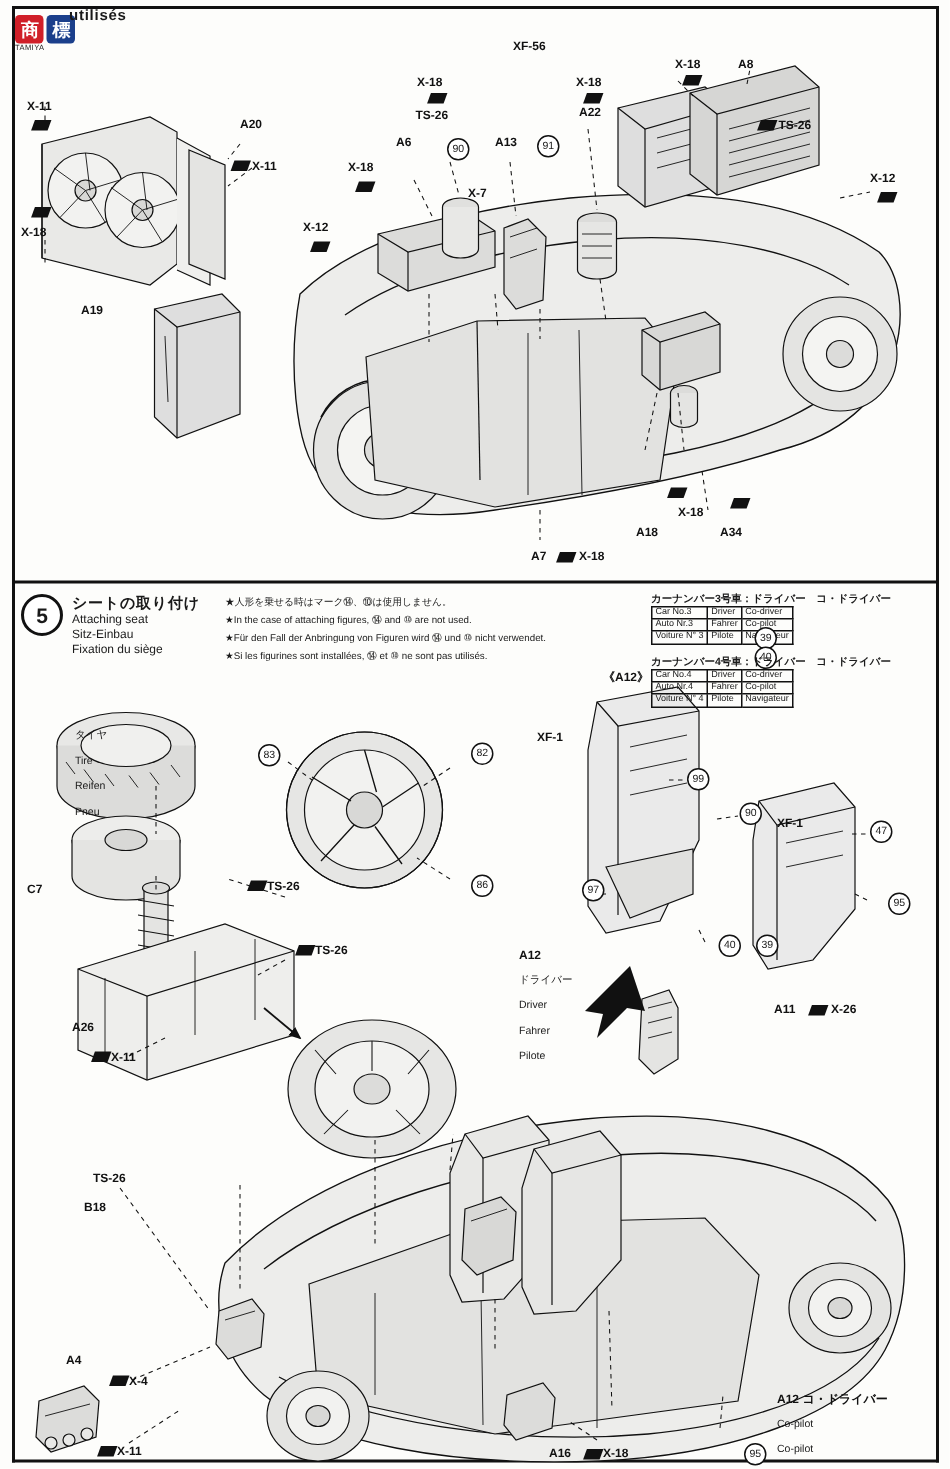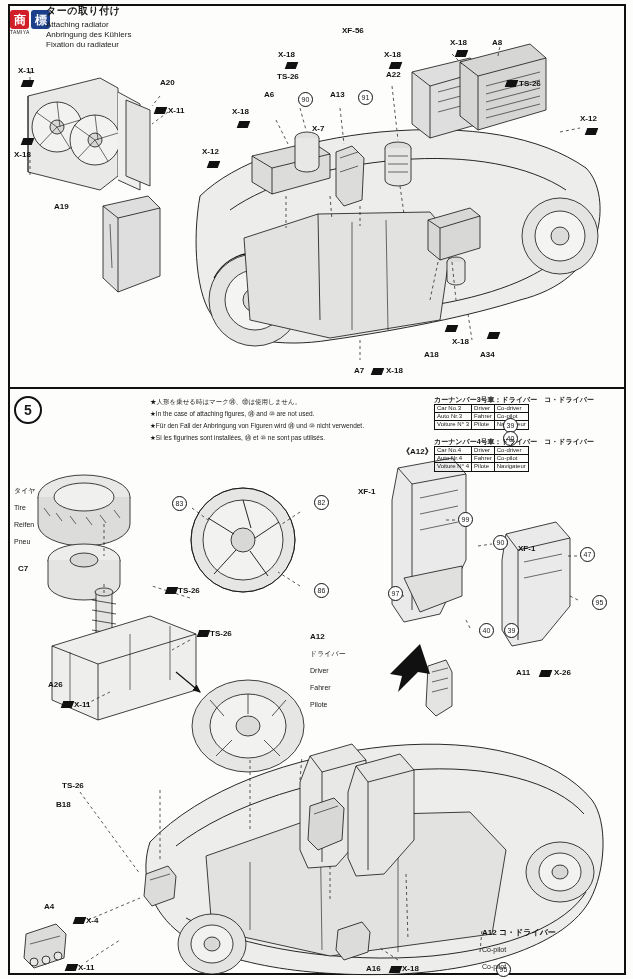--- a/index.html
+++ b/index.html
@@ -61,21 +61,21 @@
   svg.draw{position:absolute;left:0;top:0;width:633px;height:979px;pointer-events:none;}
 
   
   .tbl{position:absolute;font-size:6.5px;line-height:7.6px;}
   .tbl .hdr{font-size:7px;font-weight:bold;}
   .tbl table{border-collapse:collapse;}
   .tbl td{border:.7px solid #111;padding:0 2px;font-size:6px;line-height:7.4px;}
 
   .note{position:absolute;font-size:6.5px;line-height:8.4px;white-space:pre-line;}
 
-  .kv{position:absolute;font-size:7px;line-height:8.6px;white-space:pre-line;}
+  .kv{position:absolute;font-size:7px;line-height:8.6px;white-space:pre-line;margin-left:36px;}
 </style>
 </head>
 <body>
 
 <div class="page">
 
   <div class="rule-top"></div>
   <div class="frame-left"></div>
   <div class="frame-right"></div>
   <div class="rule-mid"></div>
@@ -83,26 +83,21 @@
 
   <div class="logo">
     <div class="lred"></div>
     <div class="lblue"></div>
     <div class="lk">商</div>
     <div class="lk2">標</div>
     <div class="ltxt">TAMIYA</div>
   </div>
 
   <div class="head-block" style="left:46px;top:6px;">
-    <div class="head-jp">ターの取り付け</div>
-  </div>
-  <div class="head-block" style="left:46px;top:20px;">
-    <div>Attaching radiator</div>
-    <div>Anbringung des Kühlers</div>
-    <div>Fixation du radiateur</div>
+    <div class="head-jp">utilisés</div>
   </div>
 
   <svg class="draw" viewBox="0 0 633 979">
     <defs>
       <pattern id="hatch" width="4" height="4" patternUnits="userSpaceOnUse" patternTransform="rotate(45)">
         <line x1="0" y1="0" x2="0" y2="4" stroke="#777" stroke-width="0.6"></line>
       </pattern>
       <marker id="ah" markerWidth="7" markerHeight="7" refX="6" refY="3" orient="auto">
         <path d="M0,0 L7,3 L0,6 z" fill="#111"></path>
       </marker>
@@ -442,20 +437,26 @@
   <div class="lab" style="left:452px;top:337px;">X-18</div>
   <div class="mark" style="left:446px;top:325px;"></div>
   <div class="lab" style="left:480px;top:350px;">A34</div>
   <div class="mark" style="left:488px;top:332px;"></div>
 
   <div class="lab" style="left:354px;top:366px;">A7</div>
   <div class="mark" style="left:372px;top:368px;"></div>
   <div class="lab" style="left:386px;top:366px;">X-18</div>
 
   <div class="step-num" style="left:14px;top:396px;">5</div>
+  <div class="head-block" style="left:48px;top:398px;">
+    <div class="head-jp">シートの取り付け</div>
+    <div>Attaching seat</div>
+    <div>Sitz-Einbau</div>
+    <div>Fixation du siège</div>
+  </div>
 
   <div class="note" style="left:150px;top:398px;width:270px;">★人形を乗せる時はマーク⑭、⑩は使用しません。</div>
   <div class="note" style="left:150px;top:410px;width:270px;">★In the case of attaching figures, ⑭ and ⑩ are not used.</div>
   <div class="note" style="left:150px;top:422px;width:278px;">★Für den Fall der Anbringung von Figuren wird ⑭ und ⑩ nicht verwendet.</div>
   <div class="note" style="left:150px;top:434px;width:278px;">★Si les figurines sont installées, ⑭ et ⑩ ne sont pas utilisés.</div>
 
   <div class="tbl" style="left:434px;top:396px;">
     <div class="hdr">カーナンバー3号車：ドライバー　コ・ドライバー</div>
     <table>
       <tbody>
@@ -503,21 +504,21 @@
       </table>
   </div>
 
   <div class="kv" style="left:14px;top:478px;">
     <div>タイヤ</div>
     <div>Tire</div>
     <div>Reifen</div>
     <div>Pneu</div>
   </div>
 
-  <div class="lab" style="left:18px;top:564px;text-align:right;">C7</div>
+  <div class="lab" style="left:18px;top:588px;text-align:right;">C7</div>
 
   <div class="circ" style="left:172px;top:496px;">83</div>
   <div class="circ" style="left:314px;top:495px;">82</div>
   <div class="circ" style="left:314px;top:583px;">86</div>
 
   <div class="lab" style="left:178px;top:586px;">TS-26</div>
   <div class="mark" style="left:166px;top:587px;"></div>
 
   <div class="lab" style="left:210px;top:629px;">TS-26</div>
   <div class="mark" style="left:198px;top:630px;"></div>

